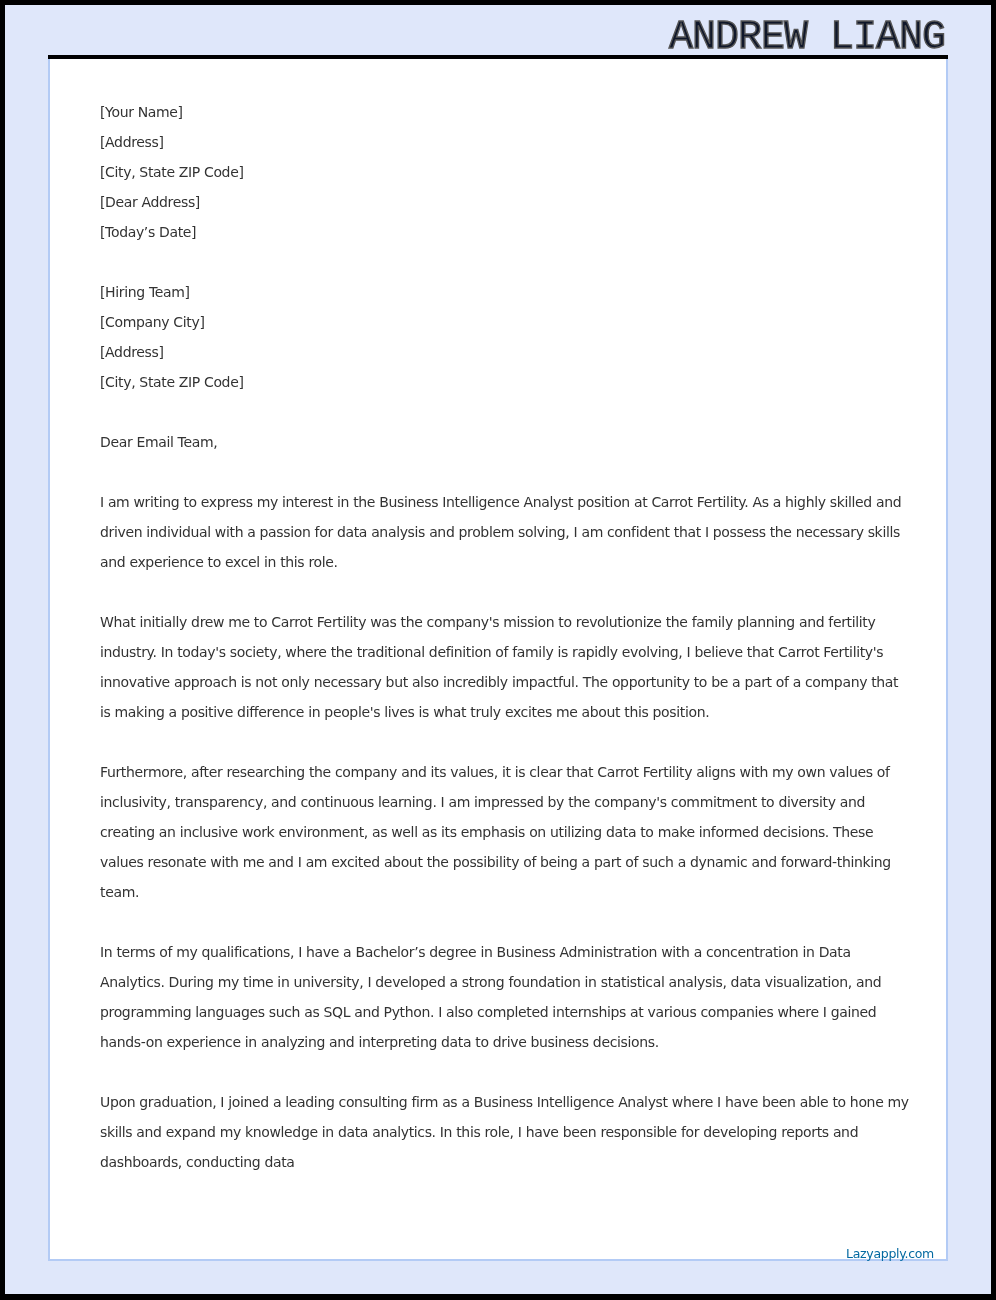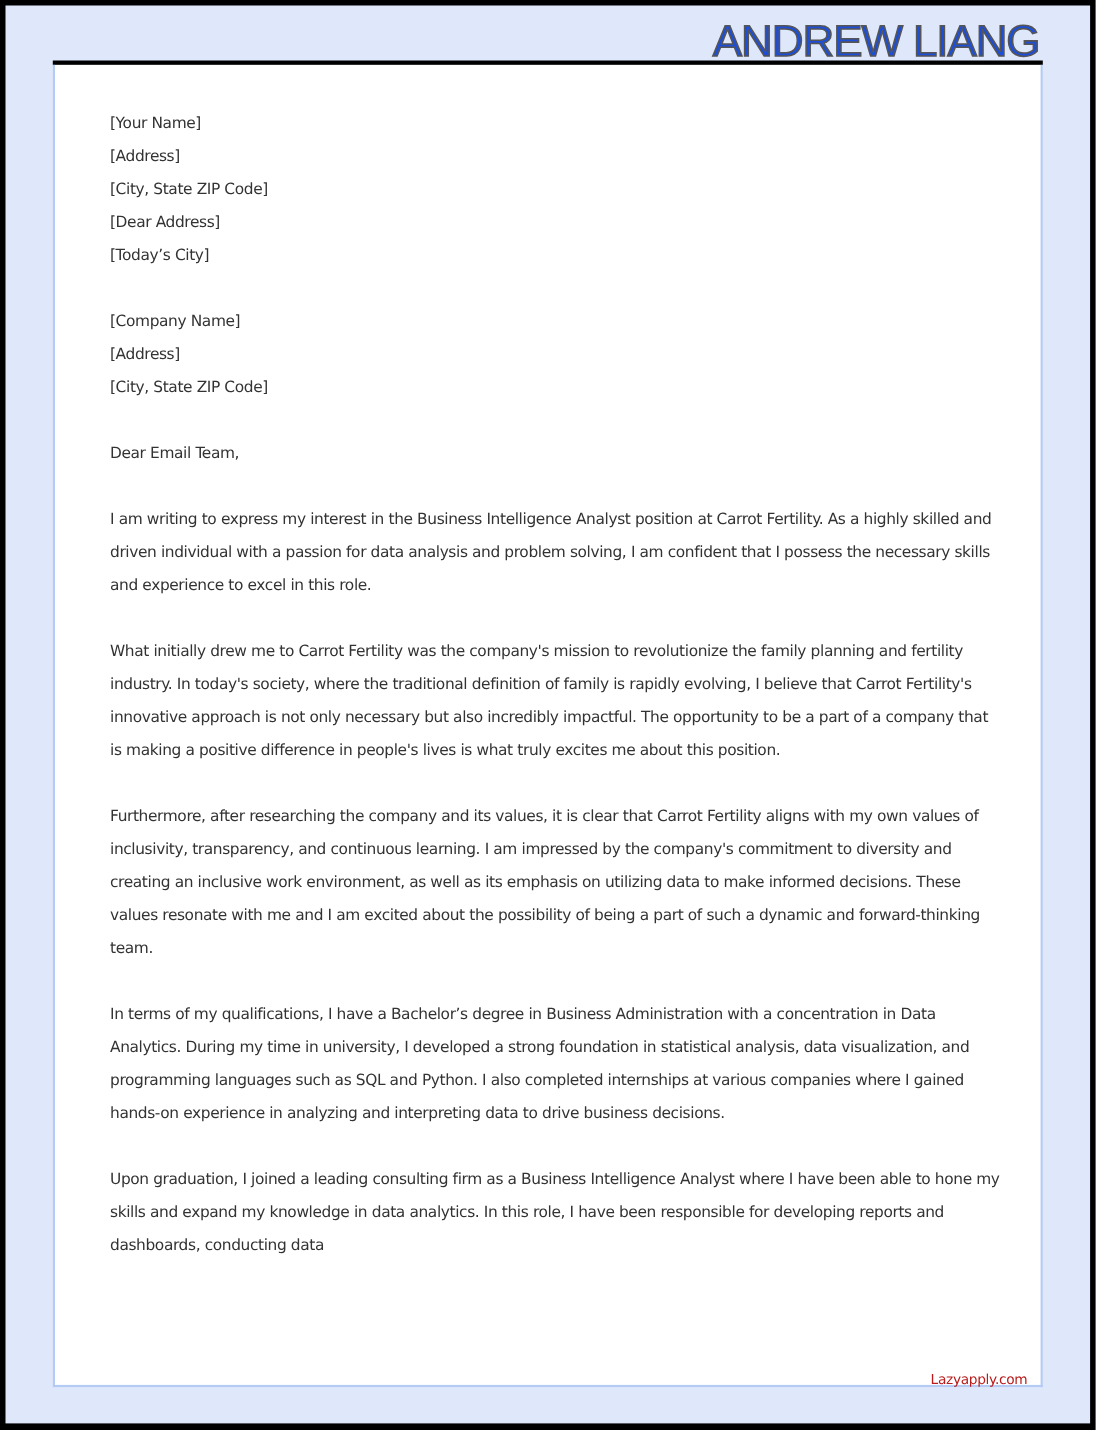--- a/index.html
+++ b/index.html
@@ -20,25 +20,25 @@
       top: 5px;
       width: 986px;
       height: 1289px;
       background: #dfe7fa;
       overflow: hidden;
     }
     .title {
       position: absolute;
       right: 46px;
       top: 11px;
-      font-family: Liberation Sans, sans-serif;
+      font-family: Liberation Mono, monospace;
       font-size: 40px;
       line-height: 44px;
       letter-spacing: -1px;
-      color: #1d4ed8;
+      color: #0f172a;
       -webkit-text-stroke: 1.4px #555;
       font-weight: normal;
       white-space: nowrap;
     }
     .top-rule {
       position: absolute;
       left: 43px;
       top: 50px;
       width: 900px;
       height: 4px;
@@ -71,43 +71,44 @@
     }
     .content .line {
       display: block;
     }
     .watermark {
       position: absolute;
       left: 841px;
       top: 1241px;
       font-family: "DejaVu Sans", sans-serif;
       font-size: 12.5px;
-      color: #b91c1c;
+      color: #0369a1;
       letter-spacing: -0.3px;
       white-space: nowrap;
     }
   </style>
 </head>
 <body>
 
 <div class="frame">
   <div class="title">ANDREW LIANG</div>
   <div class="top-rule"></div>
   <div class="page"></div>
 
   <div class="content">
     <p>
       <span class="line">[Your Name]</span>
       <span class="line">[Address]</span>
       <span class="line">[City, State ZIP Code]</span>
       <span class="line">[Dear Address]</span>
-      <span class="line">[Today’s City]</span>
+      <span class="line">[Today’s Date]</span>
     </p>
     <p>
-      <span class="line">[Company Name]</span>
+      <span class="line">[Hiring Team]</span>
+      <span class="line">[Company City]</span>
       <span class="line">[Address]</span>
       <span class="line">[City, State ZIP Code]</span>
     </p>
     <p>Dear Email Team,</p>
     <p>I am writing to express my interest in the Business Intelligence Analyst position at Carrot Fertility. As a highly skilled and driven individual with a passion for data analysis and problem solving, I am confident that I possess the necessary skills and experience to excel in this role.</p>
     <p>What initially drew me to Carrot Fertility was the company's mission to revolutionize the family planning and fertility industry. In today's society, where the traditional definition of family is rapidly evolving, I believe that Carrot Fertility's innovative approach is not only necessary but also incredibly impactful. The opportunity to be a part of a company that is making a positive difference in people's lives is what truly excites me about this position.</p>
     <p>Furthermore, after researching the company and its values, it is clear that Carrot Fertility aligns with my own values of inclusivity, transparency, and continuous learning. I am impressed by the company's commitment to diversity and creating an inclusive work environment, as well as its emphasis on utilizing data to make informed decisions. These values resonate with me and I am excited about the possibility of being a part of such a dynamic and forward-thinking team.</p>
     <p>In terms of my qualifications, I have a Bachelor’s degree in Business Administration with a concentration in Data Analytics. During my time in university, I developed a strong foundation in statistical analysis, data visualization, and programming languages such as SQL and Python. I also completed internships at various companies where I gained hands-on experience in analyzing and interpreting data to drive business decisions.</p>
     <p>Upon graduation, I joined a leading consulting firm as a Business Intelligence Analyst where I have been able to hone my skills and expand my knowledge in data analytics. In this role, I have been responsible for developing reports and dashboards, conducting data</p>
   </div>

